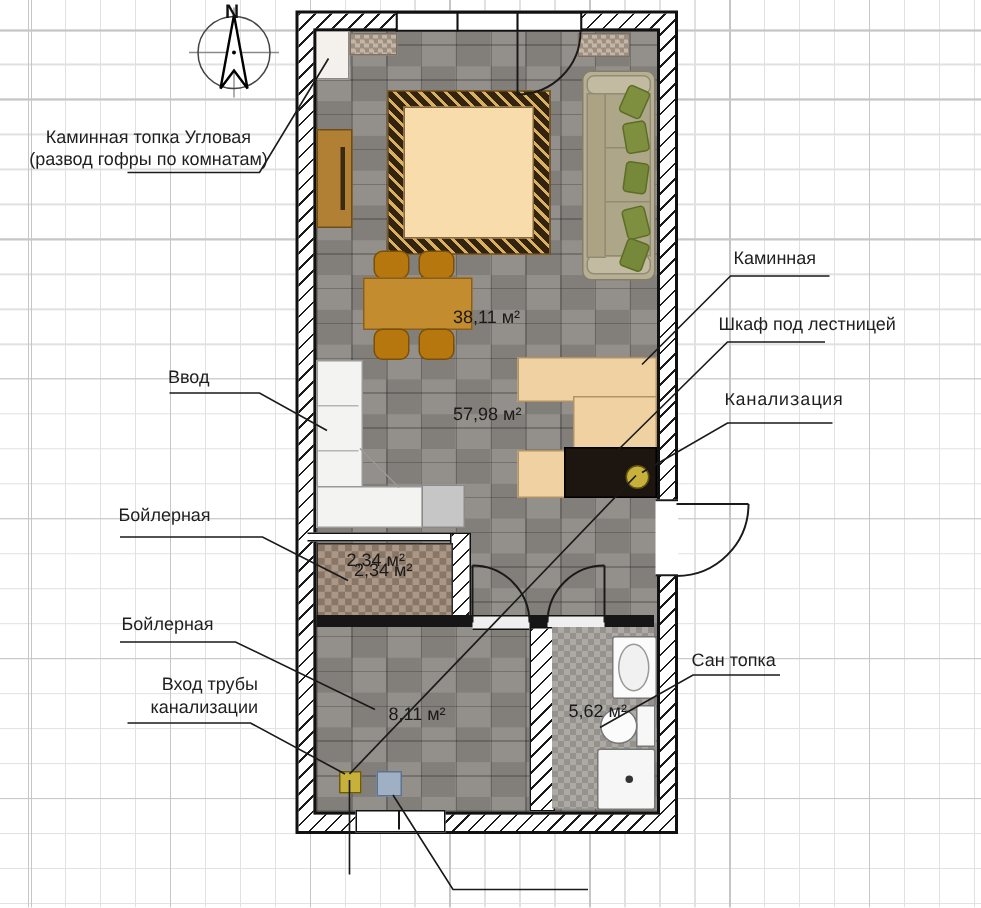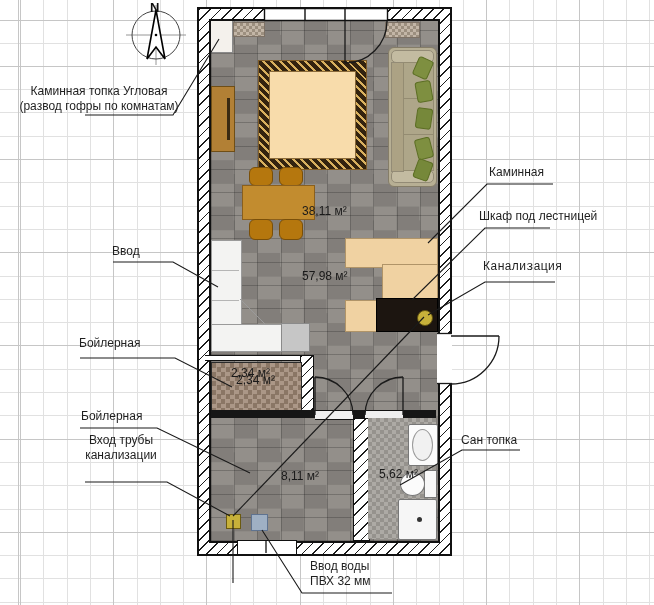--- a/index.html
+++ b/index.html
@@ -191,33 +191,29 @@
     </g>
   </svg>
 
   <div class="lbl" style="left:16px;top:84px;width:166px;text-align:center;">
     <div>Каминная топка Угловая</div>
     <div>(развод гофры по комнатам)</div>
   </div>
   <div class="lbl" style="left:112px;top:244px;">Ввод</div>
   <div class="lbl" style="left:79px;top:336px;font-size:12px;">Бойлерная</div>
   <div class="lbl" style="left:81px;top:409px;">Бойлерная</div>
-  <div class="lbl" style="left:70px;top:433px;width:102px;text-align:center;">
+  <div class="lbl" style="left:70px;top:449px;width:102px;text-align:right;">
     <div>Вход трубы</div>
     <div>канализации</div>
   </div>
   <div class="lbl" style="left:489px;top:165px;">Каминная</div>
   <div class="lbl" style="left:479px;top:209px;">Шкаф под лестницей</div>
   <div class="lbl" style="left:483px;top:260px;font-family:Liberation Mono, monospace;">Канализация</div>
   <div class="lbl" style="left:461px;top:433px;">Сан топка</div>
-  <div class="lbl" style="left:310px;top:559px;">
-    <div>Ввод воды</div>
-    <div>ПВХ 32 мм</div>
-  </div>
 
   <div class="area-lbl" style="left:302px;top:204px;">38,11 м²</div>
   <div class="area-lbl" style="left:302px;top:269px;">57,98 м²</div>
   <div class="area-lbl" style="left:231px;top:366px;">2,34 м²</div>
   <div class="area-lbl" style="left:236px;top:373px;">2,34 м²</div>
-  <div class="area-lbl" style="left:281px;top:469px;">8,11 м²</div>
+  <div class="area-lbl" style="left:259px;top:469px;">8,11 м²</div>
   <div class="area-lbl" style="left:379px;top:467px;">5,62 м²</div>
 
 </div>
 
 </body></html>

